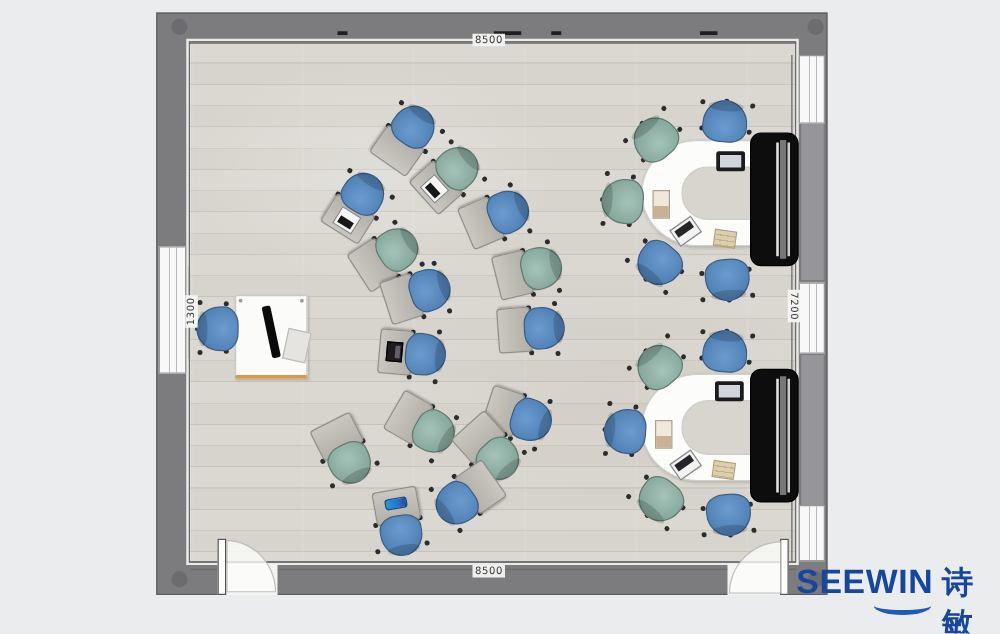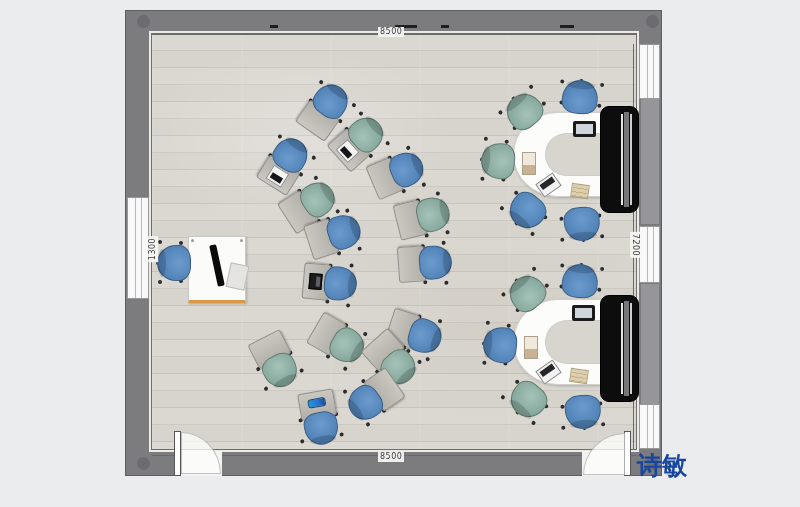--- a/index.html
+++ b/index.html
@@ -113,20 +113,24 @@
   <div class="dim-label rot-r" style="left:622px;top:240px;">7200</div>
   <div class="dim-label rot-l" style="left:140px;top:244px;">1300</div>
 
   <div class="t-desk"></div>
   <div class="t-dot" style="left:191px;top:239px;"></div>
   <div class="t-dot" style="left:240px;top:239px;"></div>
   <div class="t-monitor"></div>
   <div class="t-paper"></div>
 
   <div class="logo">
+    <span class="logo-en">
+      <span>SEEWIN</span>
+      <span class="logo-smile"></span>
+    </span>
     <span class="logo-cjk">诗敏</span>
   </div>
 <div class="chair" style="left: 327px; top: 107px; transform: rotate(215deg);">
       <div class="casters"></div>
       <div class="tablet"></div>
       <div class="seat blue"></div>
     </div>
     <div class="chair" style="left: 361px; top: 139px; transform: rotate(228deg);">
       <div class="casters"></div>
       <div class="tablet"></div>

